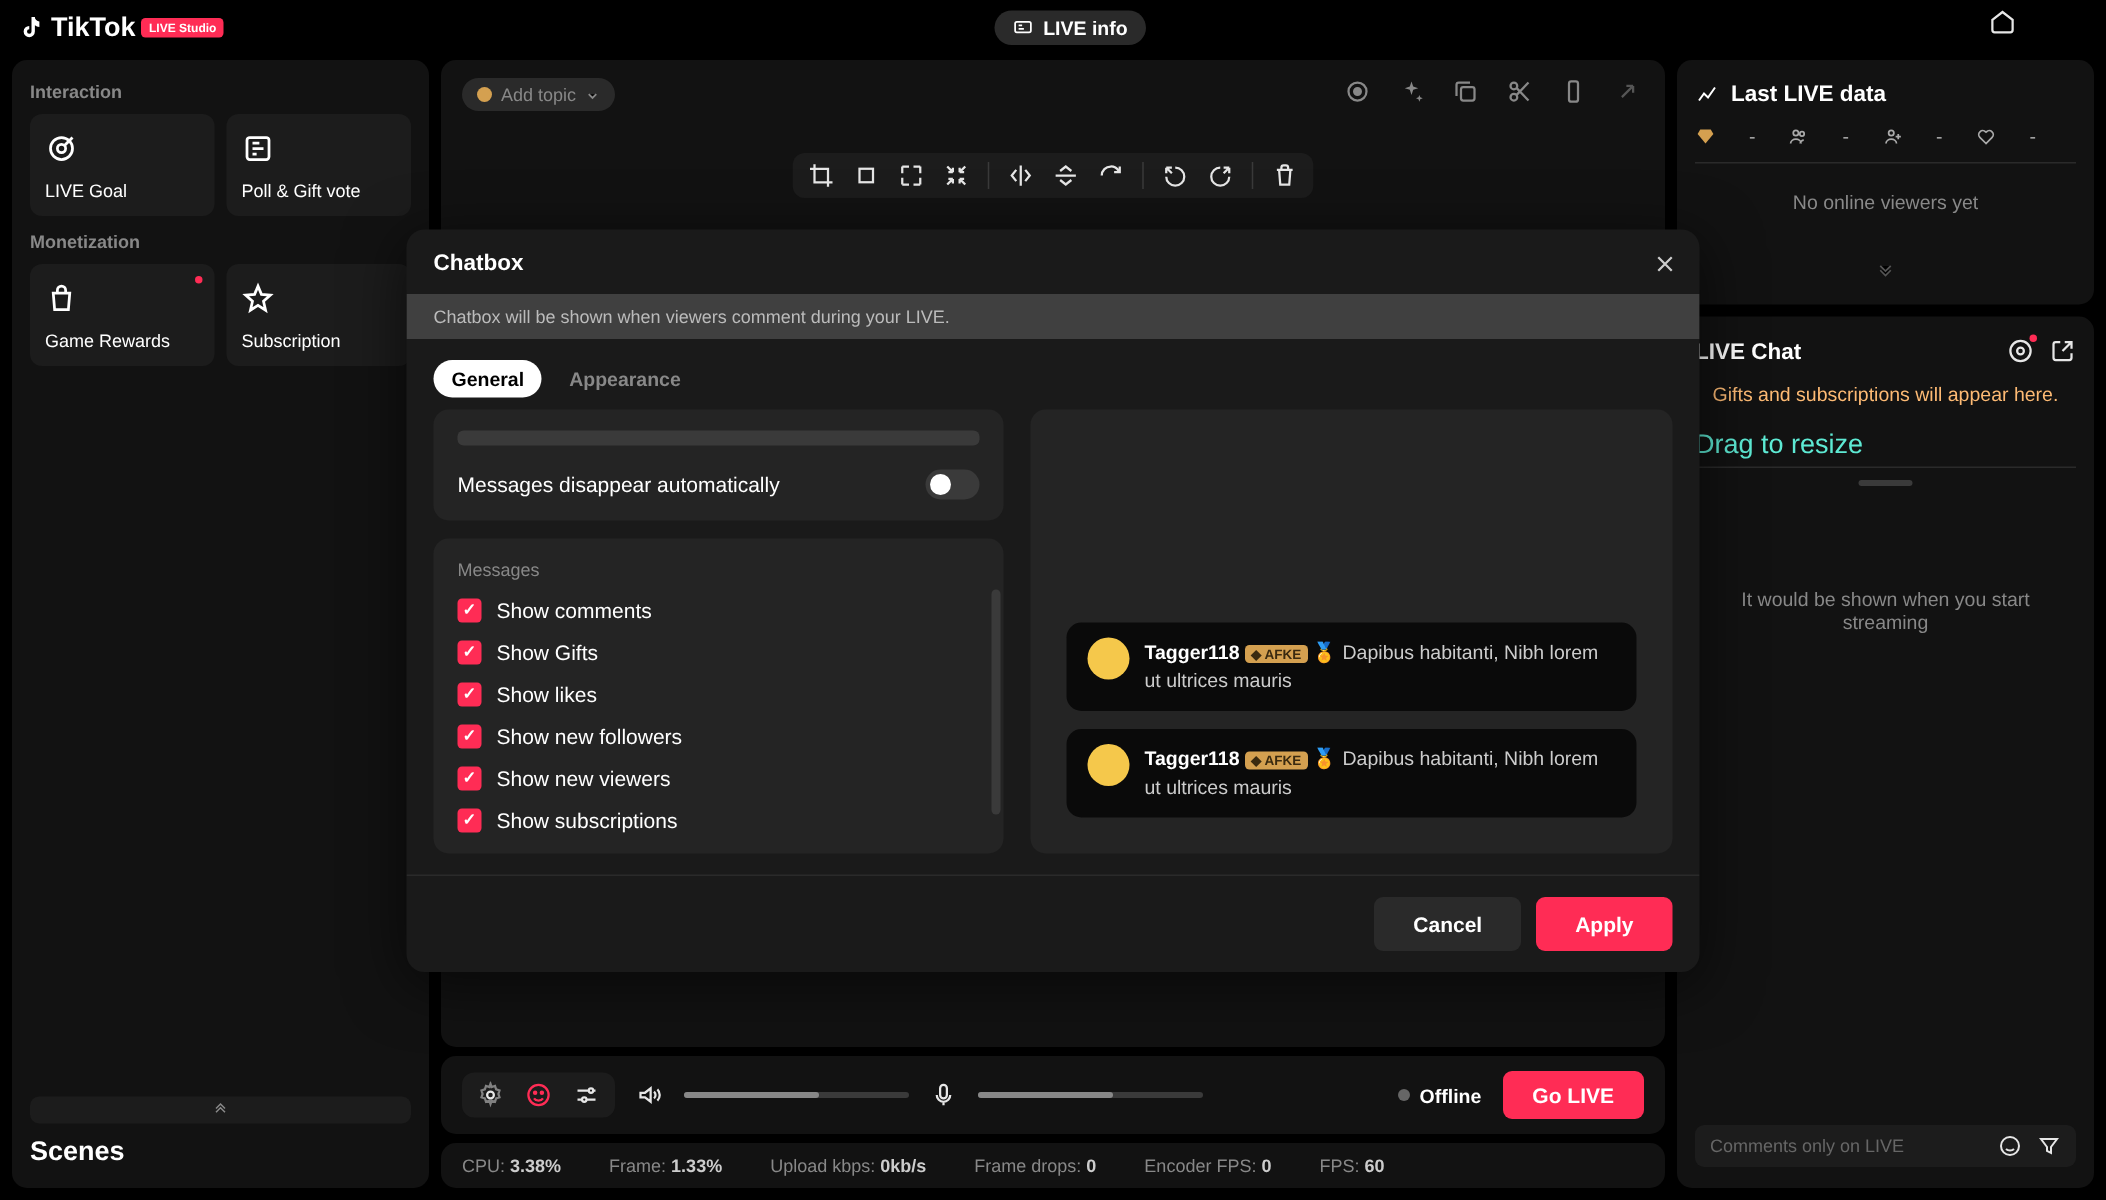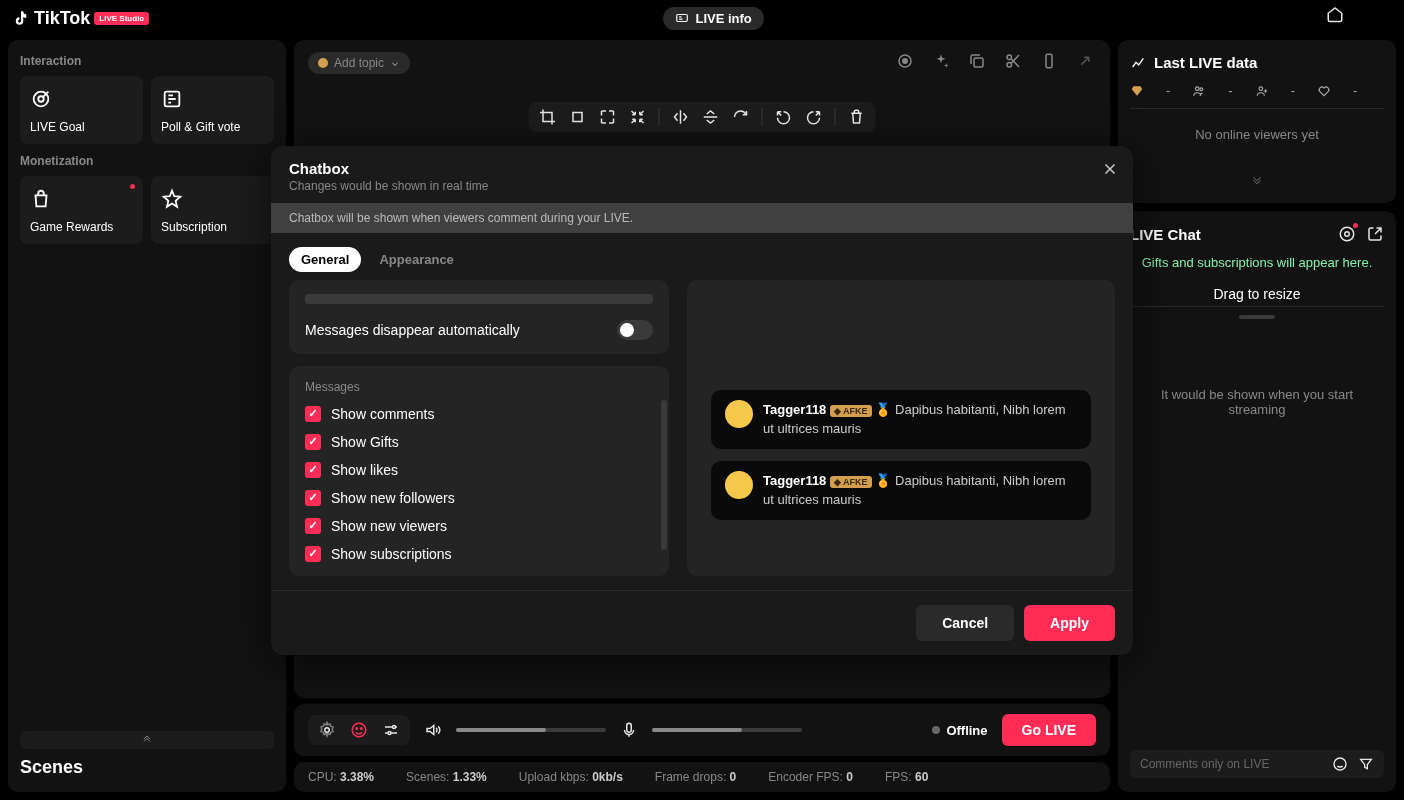--- a/index.html
+++ b/index.html
@@ -39,22 +39,22 @@
 .offline-dot { width: 8px; height: 8px; background: #666; border-radius: 50%; }
 .go-live { background: #ff2c55; color: #fff; padding: 8px 20px; border-radius: 6px; font-weight: 700; font-size: 14px; }
 .stats-bar { background: #121212; border-radius: 10px; padding: 8px 14px; display: flex; gap: 32px; font-size: 12px; color: #888; }
 .stats-bar b { color: #ccc; font-weight: 600; }
 .right { width: 278px; display: flex; flex-direction: column; gap: 8px; }
 .right-card { background: #121212; border-radius: 10px; padding: 14px 12px; }
 .rc-title { display: flex; align-items: center; gap: 8px; font-size: 15px; font-weight: 700; margin-bottom: 12px; }
 .stat-row { display: flex; gap: 22px; align-items: center; font-size: 13px; color: #aaa; }
 .viewers-msg { color: #888; font-size: 13px; text-align: center; padding: 18px 0 2px; }
 .chat-title { display: flex; align-items: center; justify-content: space-between; font-size: 15px; font-weight: 700; margin-bottom: 12px; }
-.chat-sub { color: #86efac; font-size: 13px; text-align: center; margin-bottom: 16px; }
-.drag-label { color: #ffffff; font-size: 14px; text-align: center; padding-bottom: 4px; border-bottom: 1px solid #2a2a2a; margin-bottom: 6px; }
+.chat-sub { color: #fdba74; font-size: 13px; text-align: center; margin-bottom: 16px; }
+.drag-label { color: #5eead4; font-size: 18px; text-align: left; padding-bottom: 4px; border-bottom: 1px solid #2a2a2a; margin-bottom: 6px; }
 .drag-handle { width: 36px; height: 4px; background: #3a3a3a; border-radius: 2px; margin: 2px auto 8px; }
 .stream-msg { color: #888; font-size: 13px; text-align: center; padding: 60px 10px; }
 .comment-input { background: #1c1c1c; border-radius: 6px; padding: 6px 10px; display: flex; align-items: center; justify-content: space-between; font-size: 12px; color: #666; }
 
 .modal-overlay { position: absolute; inset: 0; display: flex; align-items: center; justify-content: center; }
 .modal { width: 862px; background: #1a1a1a; border-radius: 12px; overflow: hidden; box-shadow: 0 8px 40px rgba(0,0,0,0.6); }
 .modal-header { padding: 14px 18px 10px; position: relative; }
 .modal-title { font-size: 15px; font-weight: 700; margin-bottom: 2px; }
 .modal-sub { font-size: 12px; color: #888; }
 .close-x { position: absolute; top: 14px; right: 14px; color: #ccc; }
@@ -66,21 +66,21 @@
 .settings-col { flex: 1; display: flex; flex-direction: column; gap: 12px; }
 .setting-box { background: #242424; border-radius: 10px; padding: 14px 16px; }
 .partial-bar { height: 10px; background: #3a3a3a; border-radius: 4px; margin-bottom: 16px; }
 .toggle-row { display: flex; align-items: center; justify-content: space-between; font-size: 14px; font-weight: 500; }
 .toggle { width: 36px; height: 20px; background: #3a3a3a; border-radius: 10px; position: relative; }
 .toggle-knob { width: 14px; height: 14px; background: #fff; border-radius: 50%; position: absolute; top: 3px; left: 3px; }
 .msg-label { font-size: 12px; color: #888; margin-bottom: 12px; }
 .check-row { display: flex; align-items: center; gap: 10px; font-size: 14px; margin-bottom: 12px; }
 .check-row:last-child { margin-bottom: 0; }
 .checkbox { width: 16px; height: 16px; background: #ff2c55; border-radius: 3px; display: flex; align-items: center; justify-content: center; color: #fff; font-size: 11px; font-weight: 700; }
-.preview-col { flex: 1; background: #242424; border-radius: 10px; padding: 110px 24px 24px; display: flex; flex-direction: column; gap: 12px; }
+.preview-col { flex: 1; background: #242424; border-radius: 10px; padding: 110px 24px 24px; display: flex; flex-direction: column; gap: 12px; justify-content: flex-end; }
 .chat-msg { background: #0a0a0a; border-radius: 10px; padding: 10px 14px; display: flex; gap: 10px; align-items: flex-start; }
 .chat-av { width: 28px; height: 28px; background: #f5c84b; border-radius: 50%; flex-shrink: 0; }
 .chat-text { font-size: 13px; line-height: 1.5; }
 .chat-user { font-weight: 700; }
 .badge-sm { background: #d4a050; color: #3a2a10; font-size: 9px; padding: 1px 4px; border-radius: 3px; font-weight: 700; }
 .chat-body { color: #ccc; }
 .modal-footer { border-top: 1px solid #2a2a2a; padding: 14px 18px; display: flex; justify-content: flex-end; gap: 10px; }
 .btn { padding: 10px 26px; border-radius: 6px; font-size: 14px; font-weight: 600; }
 .btn-cancel { background: #2a2a2a; }
 .btn-apply { background: #ff2c55; }
@@ -332,21 +332,21 @@
         </div>
       <div style="flex:1"></div>
       <div class="offline">
         <div class="offline-dot"></div>
         <span>Offline</span>
       </div>
       <div class="go-live">Go LIVE</div>
     </div>
     <div class="stats-bar">
       <span><span>CPU:</span> <b>3.38%</b></span>
-      <span><span>Scenes:</span> <b>1.33%</b></span>
+      <span><span>Frame:</span> <b>1.33%</b></span>
       <span><span>Upload kbps:</span> <b>0kb/s</b></span>
       <span><span>Frame drops:</span> <b>0</b></span>
       <span><span>Encoder FPS:</span> <b>0</b></span>
       <span><span>FPS:</span> <b>60</b></span>
     </div>
   </div>
 
   <div class="right">
     <div class="right-card" style="position:relative">
       <div class="rc-title">
@@ -424,21 +424,20 @@
         </span>
       </div>
     </div>
   </div>
 </div>
 
 <div class="modal-overlay">
   <div class="modal">
     <div class="modal-header">
       <div class="modal-title">Chatbox</div>
-      <div class="modal-sub">Changes would be shown in real time</div>
       <div class="close-x icon-btn">
           <svg viewBox="0 0 24 24" stroke="currentColor" stroke-width="2">
             <path d="M6 6l12 12M18 6l-12 12"></path>
           </svg>
         </div>
     </div>
     <div class="modal-strip">Chatbox will be shown when viewers comment during your LIVE.</div>
     <div class="tabs">
       <div class="tab active">General</div>
       <div class="tab">Appearance</div>

